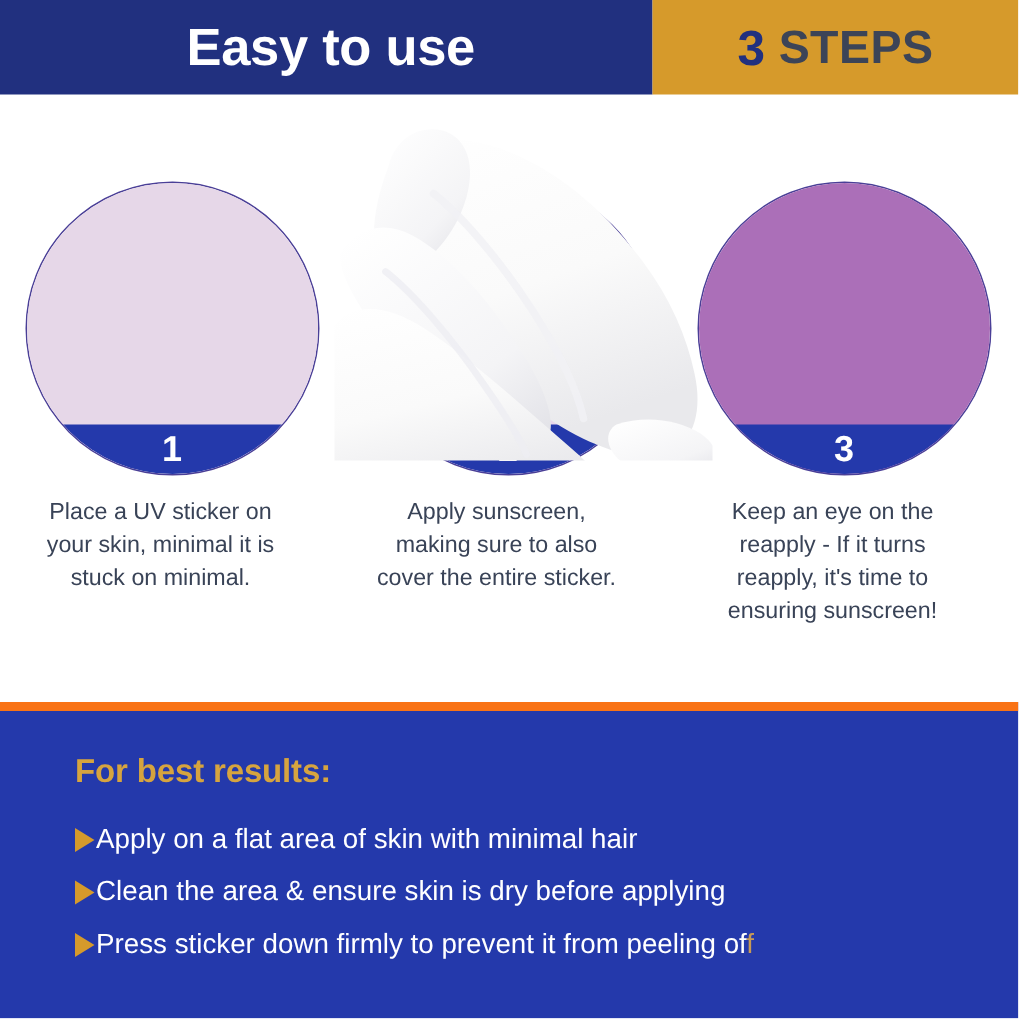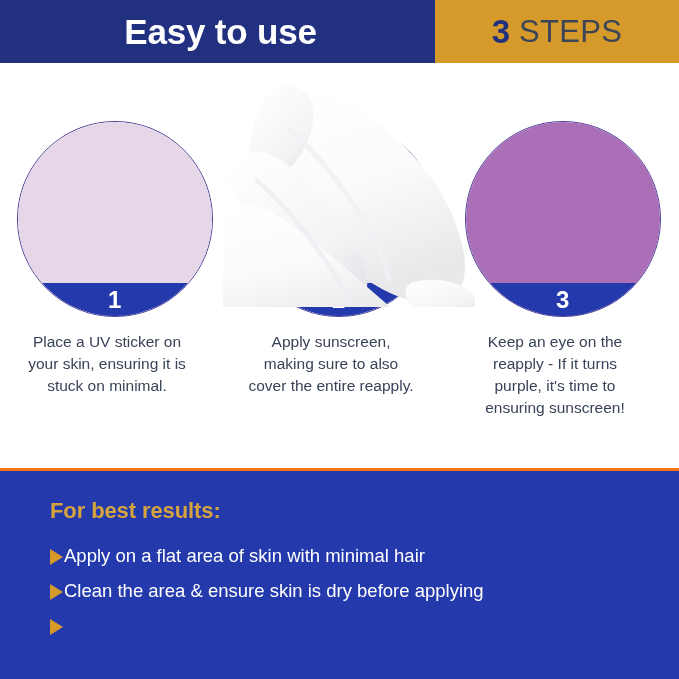--- a/index.html
+++ b/index.html
@@ -53,21 +53,21 @@
   }
   .header-num {
     color: #21307f;
     font-size: 33px;
     font-weight: bold;
     line-height: 1;
   }
   .header-steps {
     color: #3c4457;
     font-size: 31px;
-    font-weight: normal;
+    font-weight: bold;
     line-height: 1;
     letter-spacing: 0.3px;
   }
 
   
   .steps {
     position: absolute;
     left: 0;
     top: 75px;
     width: 679px;
@@ -148,21 +148,21 @@
   .caption div { white-space: nowrap; }
 
   
   .panel {
     position: absolute;
     left: 0;
     top: 468px;
     width: 679px;
     height: 211px;
     background: #2439ab;
-    border-top: 3px solid #f97316;
+    border-top: 6px solid #f97316;
     box-sizing: border-box;
   }
   .panel-title {
     position: absolute;
     left: 50px;
     top: 29px;
     color: #d6a43f;
     font-size: 22px;
     font-weight: bold;
     letter-spacing: -0.1px;
@@ -218,21 +218,21 @@
       <div class="circle-wrap">
         <div class="circle">
           <div class="circle-fill" style="background:#e6d7e8;"></div>
           <div class="circle-band">
             <span>1</span>
           </div>
         </div>
       </div>
       <div class="caption">
         <div>Place a UV sticker on</div>
-        <div>your skin, ensuring it is</div>
+        <div>your skin, minimal it is</div>
         <div>stuck on minimal.</div>
       </div>
     </div>
 
     <div class="step step-2">
       <div class="circle-wrap">
         <div class="circle">
           <div class="circle-fill" style="background:#e7d6ec;"></div>
           <div class="circle-band">
             <span>2</span>
@@ -272,53 +272,54 @@
           <path d="M196,206 C214,200 236,202 252,212 C264,220 266,232 258,238
                    C246,246 222,244 204,234 C190,226 186,212 196,206 Z" fill="url(#creamB)"></path>
 
           <path d="M74,52 C92,66 118,96 140,130 C158,158 170,184 174,202" fill="none" stroke="#f1f1f4" stroke-width="5" stroke-linecap="round" opacity="0.85"></path>
           <path d="M42,104 C60,118 86,148 108,180 C122,200 132,216 136,226" fill="none" stroke="#eeeef2" stroke-width="4.5" stroke-linecap="round" opacity="0.8"></path>
         </svg>
       </div>
       <div class="caption">
         <div>Apply sunscreen,</div>
         <div>making sure to also</div>
-        <div>cover the entire reapply.</div>
+        <div>cover the entire sticker.</div>
       </div>
     </div>
 
     <div class="step step-3">
       <div class="circle-wrap">
         <div class="circle">
           <div class="circle-fill" style="background:#ab6fb8;"></div>
           <div class="circle-band">
             <span>3</span>
           </div>
         </div>
       </div>
       <div class="caption">
         <div>Keep an eye on the</div>
         <div>reapply - If it turns</div>
-        <div>purple, it's time to</div>
+        <div>reapply, it's time to</div>
         <div>ensuring sunscreen!</div>
       </div>
     </div>
 
   </div>
 
   <div class="panel">
     <div class="panel-title">For best results:</div>
     <div class="bullets">
       <div class="bullet">
         <span class="bullet-icon"></span>
         <span class="bullet-text">Apply on a flat area of skin with minimal hair</span>
       </div>
       <div class="bullet">
         <span class="bullet-icon"></span>
         <span class="bullet-text">Clean the area &amp; ensure skin is dry before applying</span>
       </div>
       <div class="bullet">
         <span class="bullet-icon"></span>
+        <span class="bullet-text"><span>Press sticker down firmly to prevent it from peeling of</span><span class="clip">f</span></span>
       </div>
     </div>
   </div>
 
 </div>
 
 </body></html>

